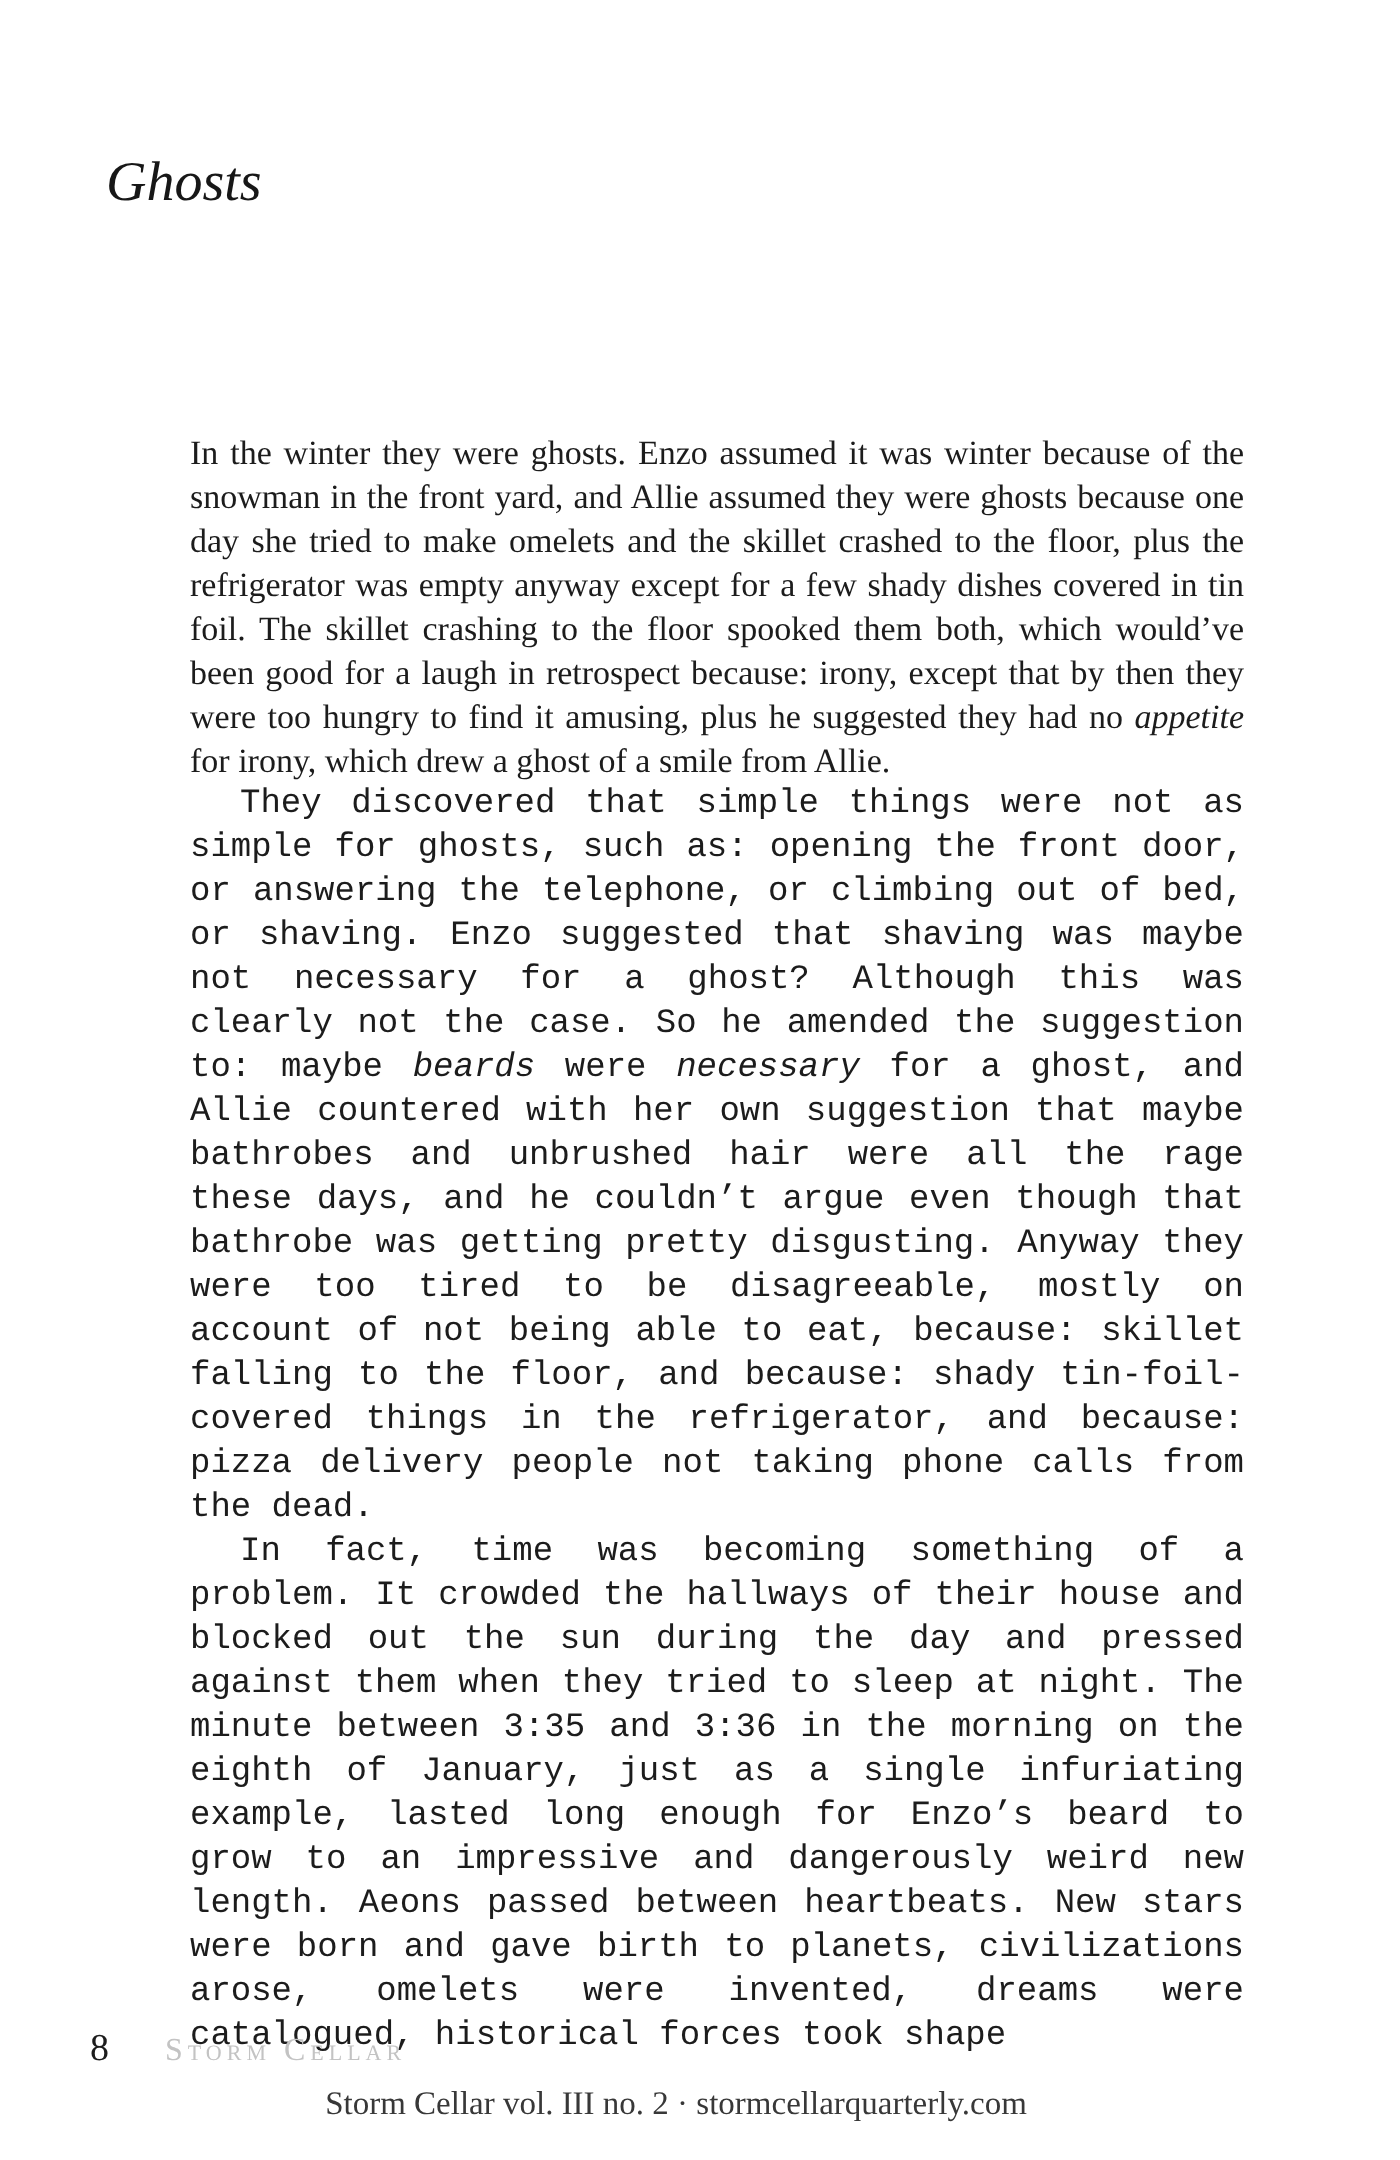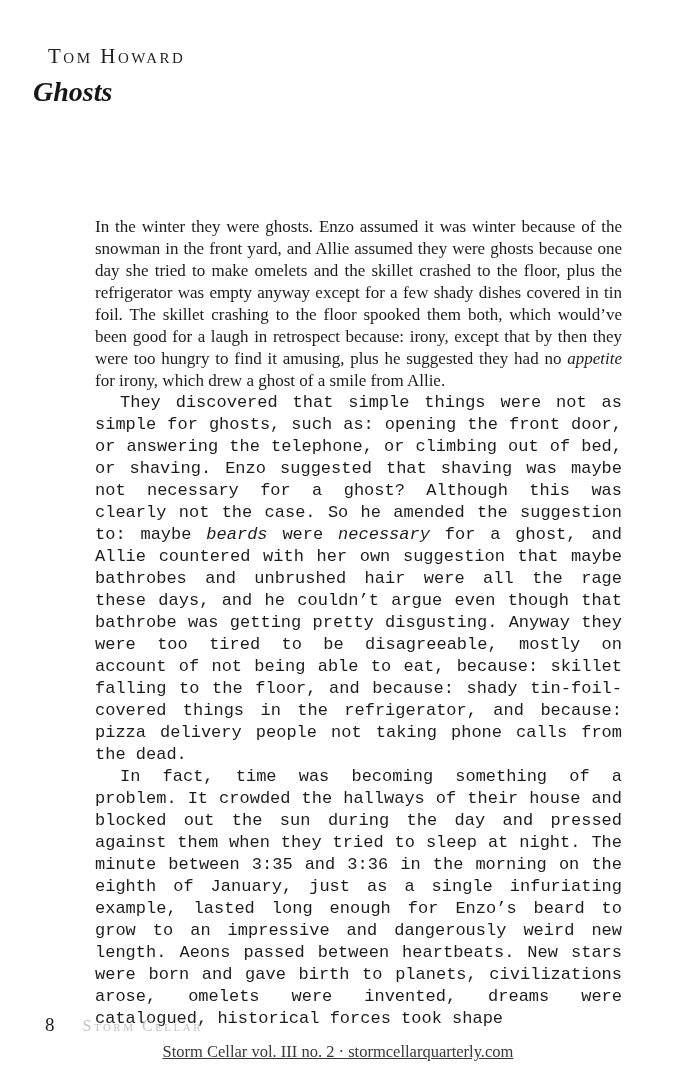--- a/index.html
+++ b/index.html
@@ -21,26 +21,26 @@
     position: absolute;
     left: 48px;
     top: 44px;
     font-size: 21px;
     font-variant: small-caps;
     letter-spacing: 2.5px;
     color: #222222;
   }
   .title {
     position: absolute;
-    left: 33px;
+    left: 53px;
     top: 76px;
     margin: 0;
     font-size: 28px;
     font-style: italic;
-    font-weight: bold;
+    font-weight: normal;
     color: #171717;
   }
   .story-body {
     position: absolute;
     left: 95px;
     top: 196px;
     width: 527px;
     font-size: 17px;
     line-height: 22px;
     text-align: justify;
@@ -71,28 +71,26 @@
     color: #c3c3c3;
   }
   .imprint {
     position: absolute;
     left: 0;
     top: 1042px;
     width: 676px;
     text-align: center;
     font-size: 16.5px;
     color: #383838;
-    text-decoration: underline;
   }
 </style>
 </head>
 <body>
 
 <div class="page">
-  <div class="author">Tom Howard</div>
 
   <h1 class="title">Ghosts</h1>
 
   <div class="story-body">
       <p class=""><span>In the winter they were ghosts. Enzo assumed it was winter because of the snowman in the front yard, and Allie assumed they were ghosts because one day she tried to make omelets and the skillet crashed to the floor, plus the refrigerator was empty anyway except for a few shady dishes covered in tin foil. The skillet crashing to the floor spooked them both, which would’ve been good for a laugh in retrospect because: irony, except that by then they were too hungry to find it amusing, plus he suggested they had no </span><em>appetite</em><span> for irony, which drew a ghost of a smile from Allie.</span></p>
       <p class="indent"><span>They discovered that simple things were not as simple for ghosts, such as: opening the front door, or answering the telephone, or climbing out of bed, or shaving. Enzo suggested that shaving was maybe not necessary for a ghost? Although this was clearly not the case. So he amended the suggestion to: maybe </span><em>beards</em><span> were </span><em>necessary</em><span> for a ghost, and Allie countered with her own suggestion that maybe bathrobes and unbrushed hair were all the rage these days, and he couldn’t argue even though that bathrobe was getting pretty disgusting. Anyway they were too tired to be disagreeable, mostly on account of not being able to eat, because: skillet falling to the floor, and because: shady tin-foil-covered things in the refrigerator, and because: pizza delivery people not taking phone calls from the dead.</span></p>
       <p class="indent"><span>In fact, time was becoming something of a problem. It crowded the hallways of their house and blocked out the sun during the day and pressed against them when they tried to sleep at night. The minute between 3:35 and 3:36 in the morning on the eighth of January, just as a single infuriating example, lasted long enough for Enzo’s beard to grow to an impressive and dangerously weird new length. Aeons passed between heartbeats. New stars were born and gave birth to planets, civilizations arose, omelets were invented, dreams were catalogued, historical forces took shape</span></p>
     </div>
 
   <div class="footer-row">

